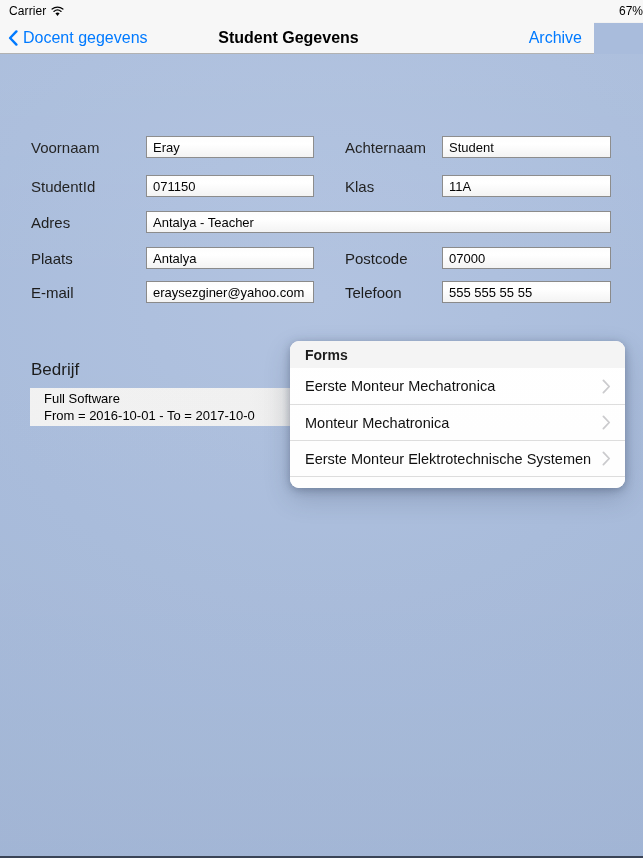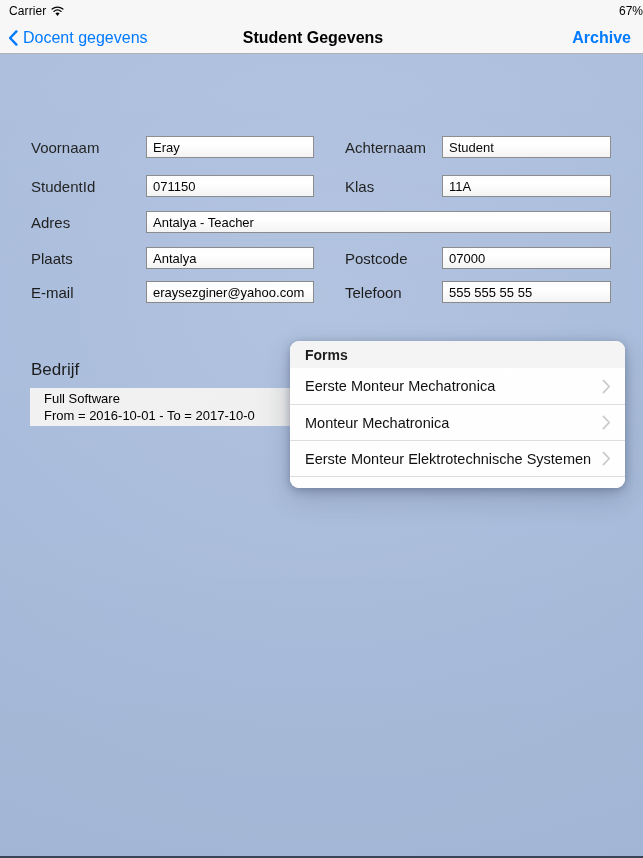--- a/index.html
+++ b/index.html
@@ -102,21 +102,21 @@
     left: 1px; top: 1px; bottom: 1px;
     width: calc(100% - 2px);
     background: #000;
     border-radius: 1px;
   }
 
   
   .navbar {
     position: absolute;
     left: 0; top: 22px;
-    width: 643px; height: 32px;
+    width: 594px; height: 32px;
     background: #f7f7f7;
     border-bottom: 1px solid #b2b2b2;
     box-sizing: border-box;
   }
   .nav-back {
     position: absolute;
     left: 8px; top: 0;
     height: 31px;
     display: flex;
     align-items: center;
@@ -142,21 +142,20 @@
     color: #000;
   }
   .nav-right {
     position: absolute;
     right: 12px; top: 0;
     height: 31px;
     line-height: 31px;
     color: #007aff;
     font-size: 16px;
     cursor: pointer;
-    font-weight: bold;
   }
 
   
   .form-label {
     position: absolute;
     font-size: 15px;
     color: #1c1c1c;
     white-space: nowrap;
   }
   .tfield {

